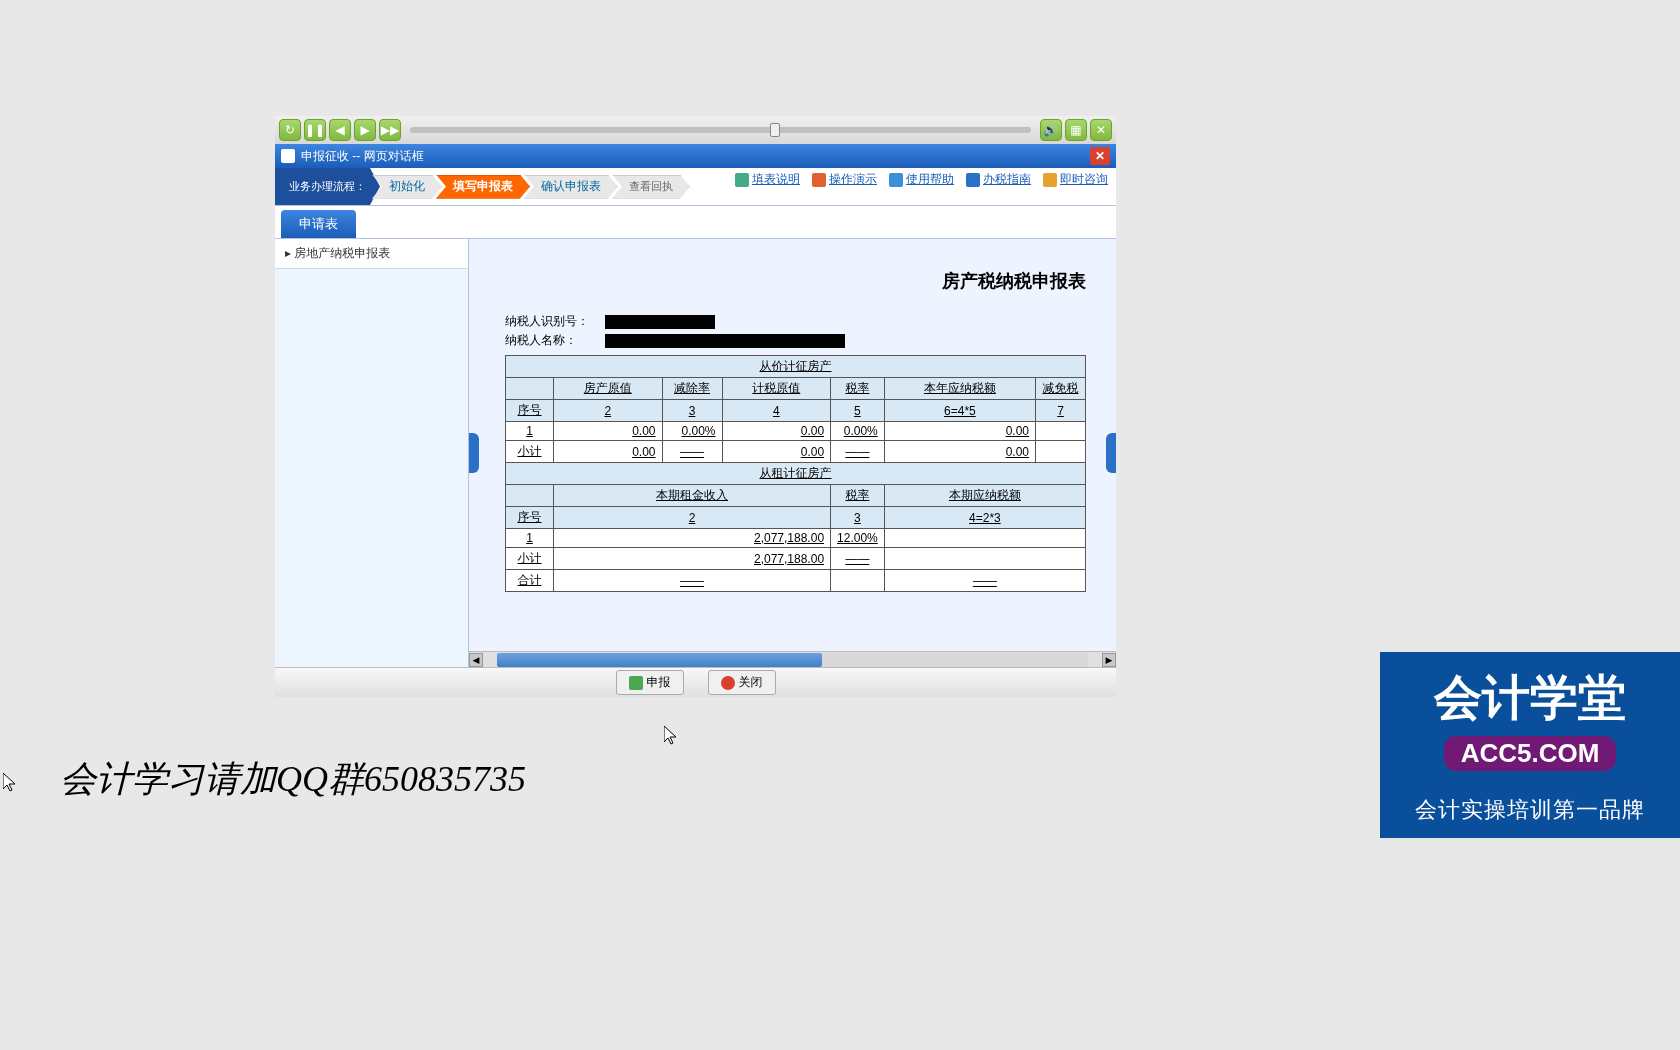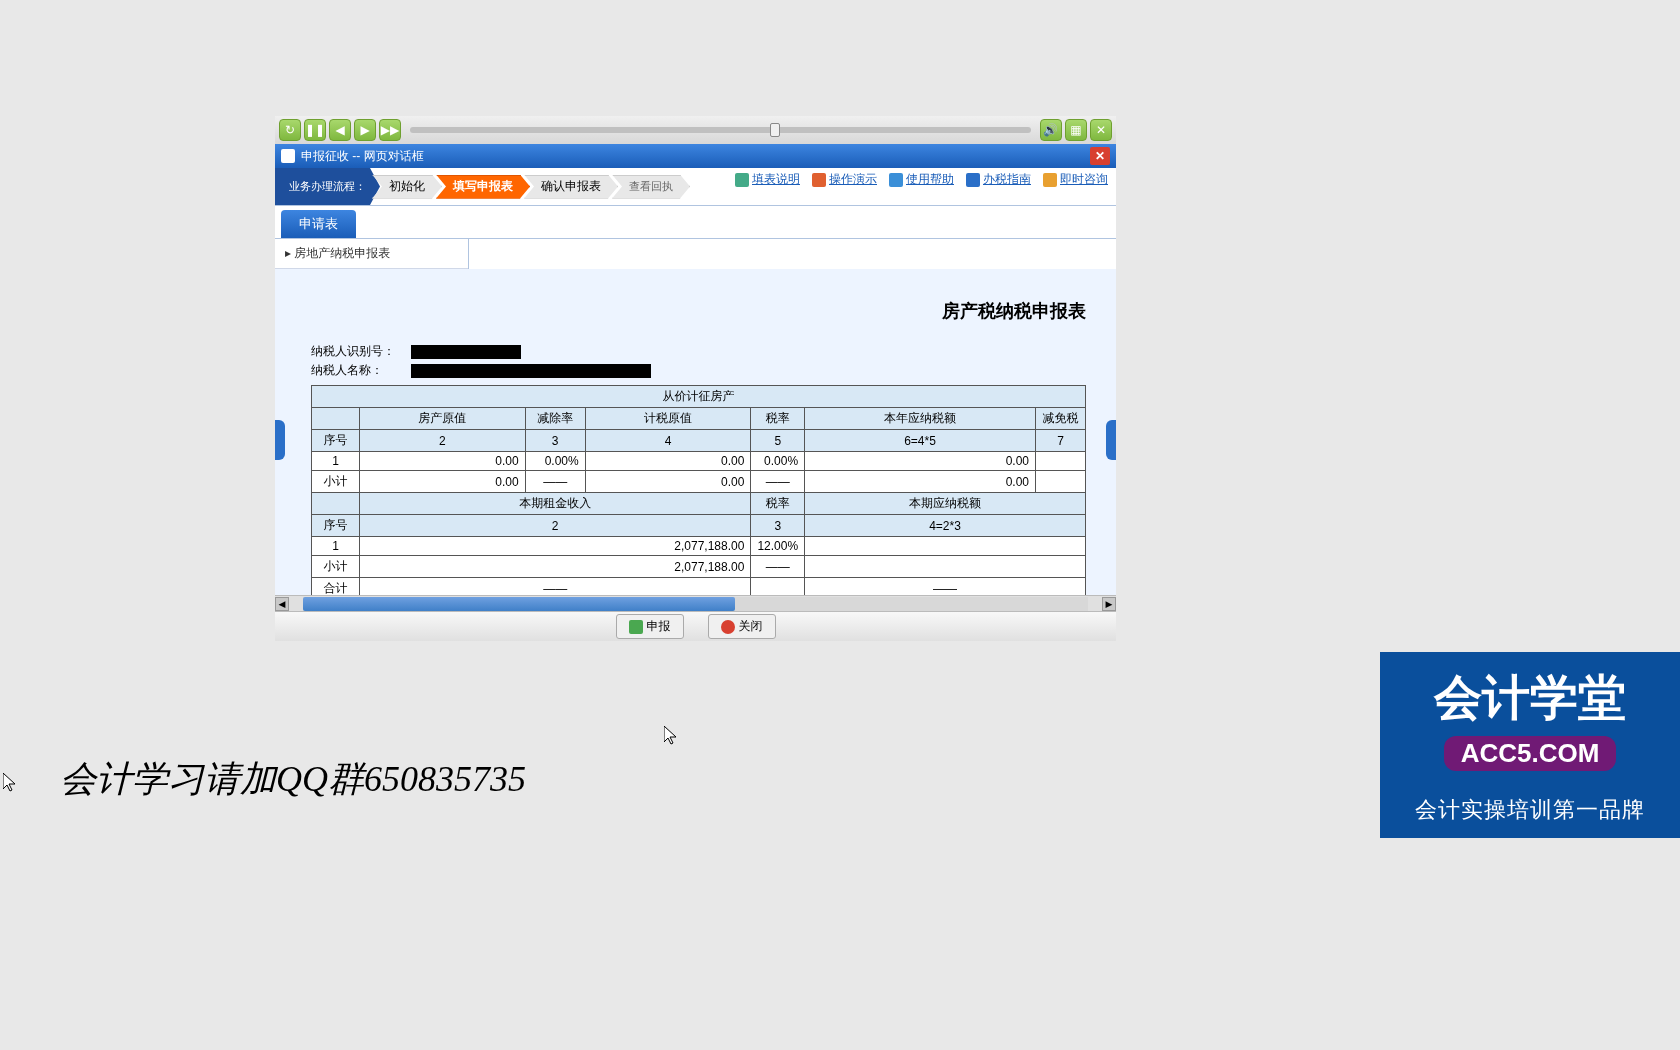--- a/index.html
+++ b/index.html
@@ -8,41 +8,41 @@
   .video-controls { height: 28px; background: linear-gradient(#f0f0f0,#d8d8d8); display: flex; align-items: center; padding: 0 4px; gap: 3px; }
   .vc-btn { width: 22px; height: 22px; background: linear-gradient(#a8d86c,#7fb83f); border-radius: 4px; display: flex; align-items: center; justify-content: center; color: #fff; cursor: pointer; border: 1px solid #6fa030; }
   .vc-slider { flex: 1; height: 6px; background: #c0c0c0; border-radius: 3px; margin: 0 6px; position: relative; }
   .vc-thumb { position: absolute; left: 58%; top: -4px; width: 10px; height: 14px; background: #f0f0f0; border: 1px solid #888; border-radius: 2px; }
   .dialog-title { height: 24px; background: linear-gradient(#3d85e0,#1a5db8); color: #fff; display: flex; align-items: center; padding: 0 6px; font-size: 12px; }
   .dialog-title .icn { width: 14px; height: 14px; background: #fff; border-radius: 2px; margin-right: 6px; }
   .dialog-title .spacer { flex: 1; }
   .close-x { width: 20px; height: 18px; background: #d84030; color: #fff; display: flex; align-items: center; justify-content: center; border-radius: 2px; font-weight: bold; cursor: pointer; }
   .workflow-bar { height: 38px; background: #fff; border-bottom: 1px solid #b0c4e0; display: flex; align-items: center; position: relative; }
   .wf-label { background: #1e4f9c; color: #fff; height: 100%; display: flex; align-items: center; padding: 0 14px; font-size: 11px; clip-path: polygon(0 0, calc(100% - 10px) 0, 100% 50%, calc(100% - 10px) 100%, 0 100%); margin-right: -2px; }
-  .wf-step { height: 24px; padding: 0 16px; display: flex; align-items: center; font-size: 12px; color: #000000; background: #e8e8e8; border: 1px solid #ccc; clip-path: polygon(0 0, calc(100% - 10px) 0, 100% 50%, calc(100% - 10px) 100%, 0 100%, 10px 50%); margin-left: -6px; }
+  .wf-step { height: 24px; padding: 0 16px; display: flex; align-items: center; font-size: 12px; color: #0369a1; background: #e8e8e8; border: 1px solid #ccc; clip-path: polygon(0 0, calc(100% - 10px) 0, 100% 50%, calc(100% - 10px) 100%, 0 100%, 10px 50%); margin-left: -6px; }
   .wf-step.active { background: #ff6600; color: #fff; border-color: #e05500; font-weight: bold; }
   .wf-step.sub { font-size: 11px; color: #666; }
   .wf-links { position: absolute; right: 8px; top: 3px; display: flex; gap: 12px; font-size: 12px; }
   .wf-link { color: #1a5db8; text-decoration: underline; cursor: pointer; display: flex; align-items: center; gap: 3px; }
   .wf-link .li { width: 14px; height: 14px; background: #4a8; border-radius: 2px; }
   .tab-row { background: #fff; padding: 4px 8px 0 6px; }
   .tab-active { display: inline-block; background: linear-gradient(#3d85e0,#1a5db8); color: #fff; padding: 5px 18px; font-size: 13px; border-radius: 4px 4px 0 0; }
-  .content-area { display: flex; height: 373px; border-top: 1px solid #b0c4e0; flex-direction: column; }
+  .content-area { display: flex; height: 429px; border-top: 1px solid #b0c4e0; }
   .sidebar { width: 194px; border-right: 1px solid #b0c4e0; background: #edf5ff; }
   .sidebar-item { padding: 6px 10px; font-size: 12px; color: #333; background: #fff; border-bottom: 1px solid #d0d8e8; cursor: pointer; }
   .main-pane { flex: 1; background: #edf4ff; position: relative; overflow: hidden; }
   .left-handle, .right-handle { width: 10px; background: #2a6fc8; position: absolute; top: 50%; transform: translateY(-50%); height: 40px; cursor: pointer; }
   .left-handle { left: 0; border-radius: 0 6px 6px 0; }
   .right-handle { right: 0; border-radius: 6px 0 0 6px; }
   .form-content { padding: 30px 30px 10px 36px; }
   .form-title { font-size: 18px; font-weight: bold; text-align: right; margin-bottom: 20px; color: #000; padding-right: 0; }
   .tax-info { font-size: 12px; margin-bottom: 2px; display: flex; align-items: center; }
   .tax-info label { width: 100px; }
   .redact { background: #000; display: inline-block; height: 14px; }
-  table.tax { border-collapse: collapse; width: 100%; margin-top: 6px; font-size: 12px; }
+  table.tax { border-collapse: collapse; width: 100%; margin-top: 6px; font-size: 12px; text-decoration: underline; }
   table.tax td, table.tax th { border: 1px solid #555; padding: 2px 6px; text-align: center; height: 18px; background: #fff; }
   table.tax th { background: #d8e8f5; font-weight: normal; }
   table.tax td.num { text-align: right; }
   table.tax .sec-hdr { background: #d8e8f5; font-weight: normal; }
   .hscroll { height: 16px; background: #e0e0e0; border-top: 1px solid #bbb; display: flex; align-items: center; }
   .hscroll .track { flex: 1; height: 14px; background: #d8d8d8; position: relative; margin: 0 14px; }
   .hscroll .thumb { position: absolute; left: 0; width: 55%; height: 100%; background: linear-gradient(#6fa0e0,#4080c8); border-radius: 2px; }
   .hscroll .arw { width: 14px; height: 14px; background: #c8c8c8; border: 1px solid #999; display: flex; align-items: center; justify-content: center; font-size: 9px; }
   .bottom-bar { height: 30px; background: linear-gradient(#f8f8f8,#e0e0e0); display: flex; align-items: center; justify-content: center; gap: 24px; border-top: 1px solid #bbb; }
   .bot-btn { display: flex; align-items: center; gap: 4px; padding: 3px 12px; background: #f0f0f0; border: 1px solid #aaa; border-radius: 3px; cursor: pointer; font-size: 12px; }
@@ -166,20 +166,23 @@
           <tr>
             <td>小计</td>
             <td class="num">0.00</td>
             <td>——</td>
             <td class="num">0.00</td>
             <td>——</td>
             <td class="num">0.00</td>
             <td></td>
           </tr>
           <tr>
+                <th colspan="7" class="sec-hdr">从租计征房产</th>
+              </tr>
+          <tr>
             <th></th>
             <th colspan="3">本期租金收入</th>
             <th>税率</th>
             <th colspan="2">本期应纳税额</th>
           </tr>
           <tr>
             <th>序号</th>
             <th colspan="3">2</th>
             <th>3</th>
             <th colspan="2">4=2*3</th>

